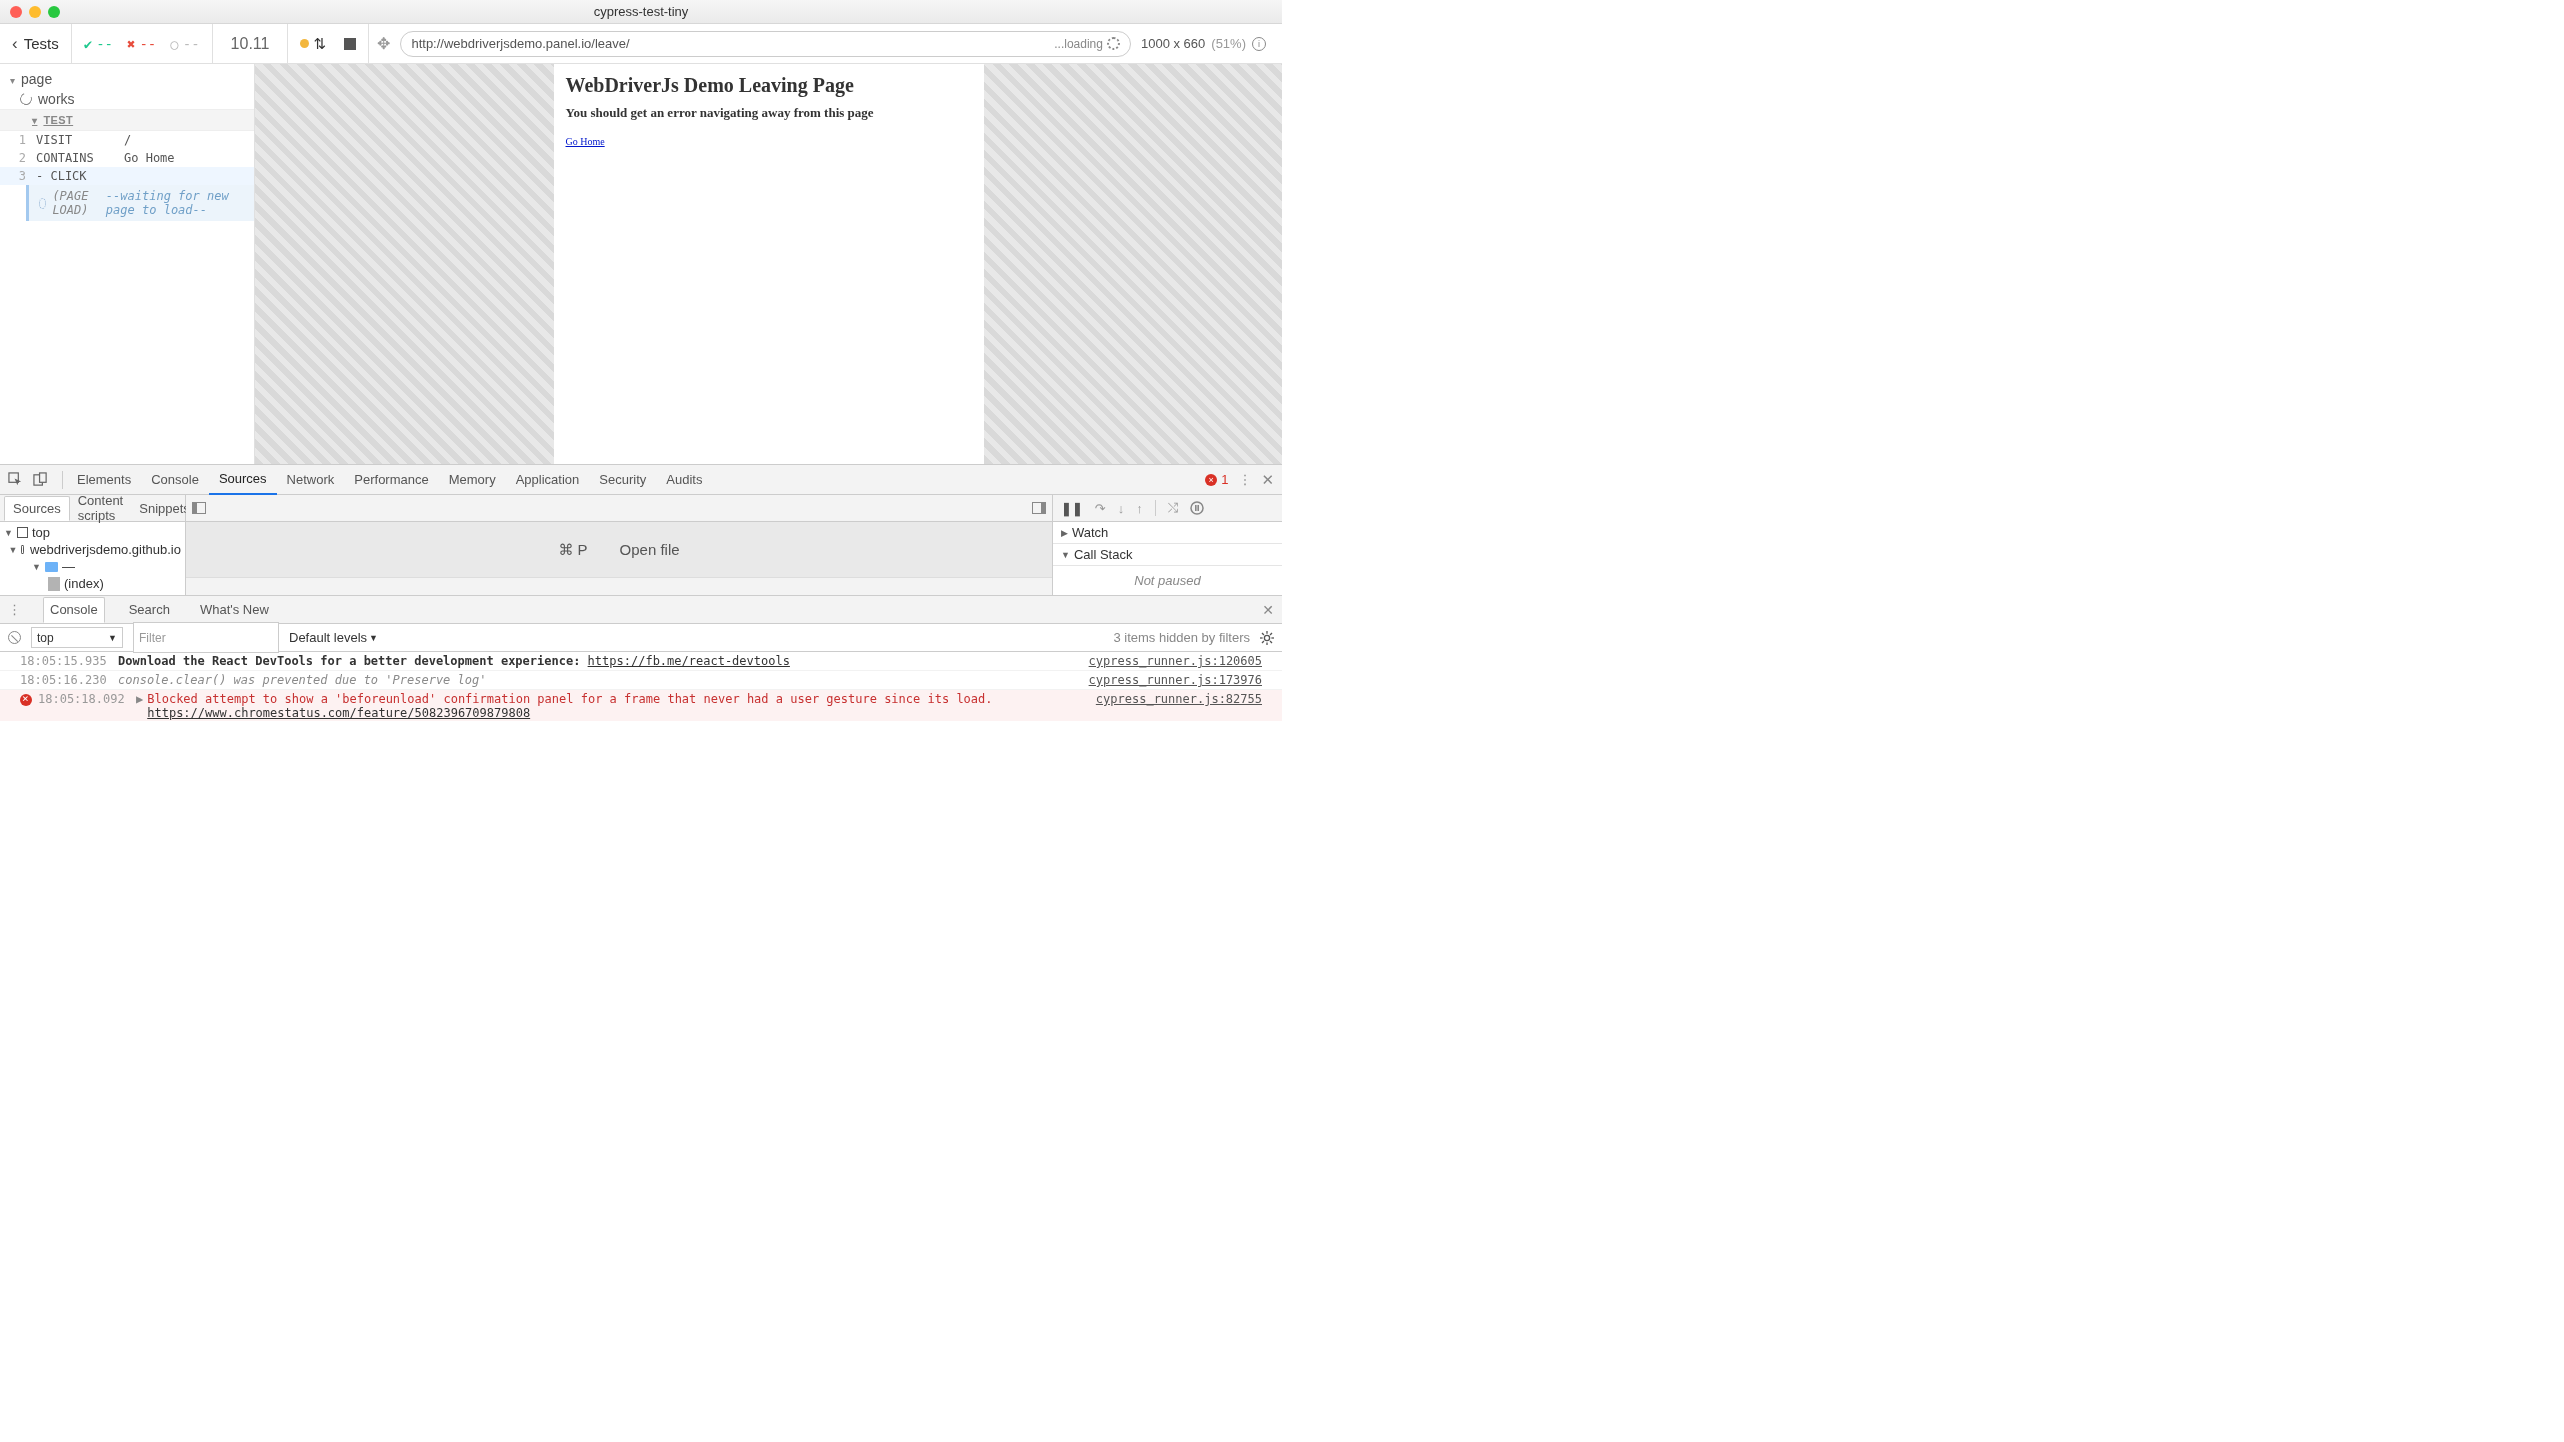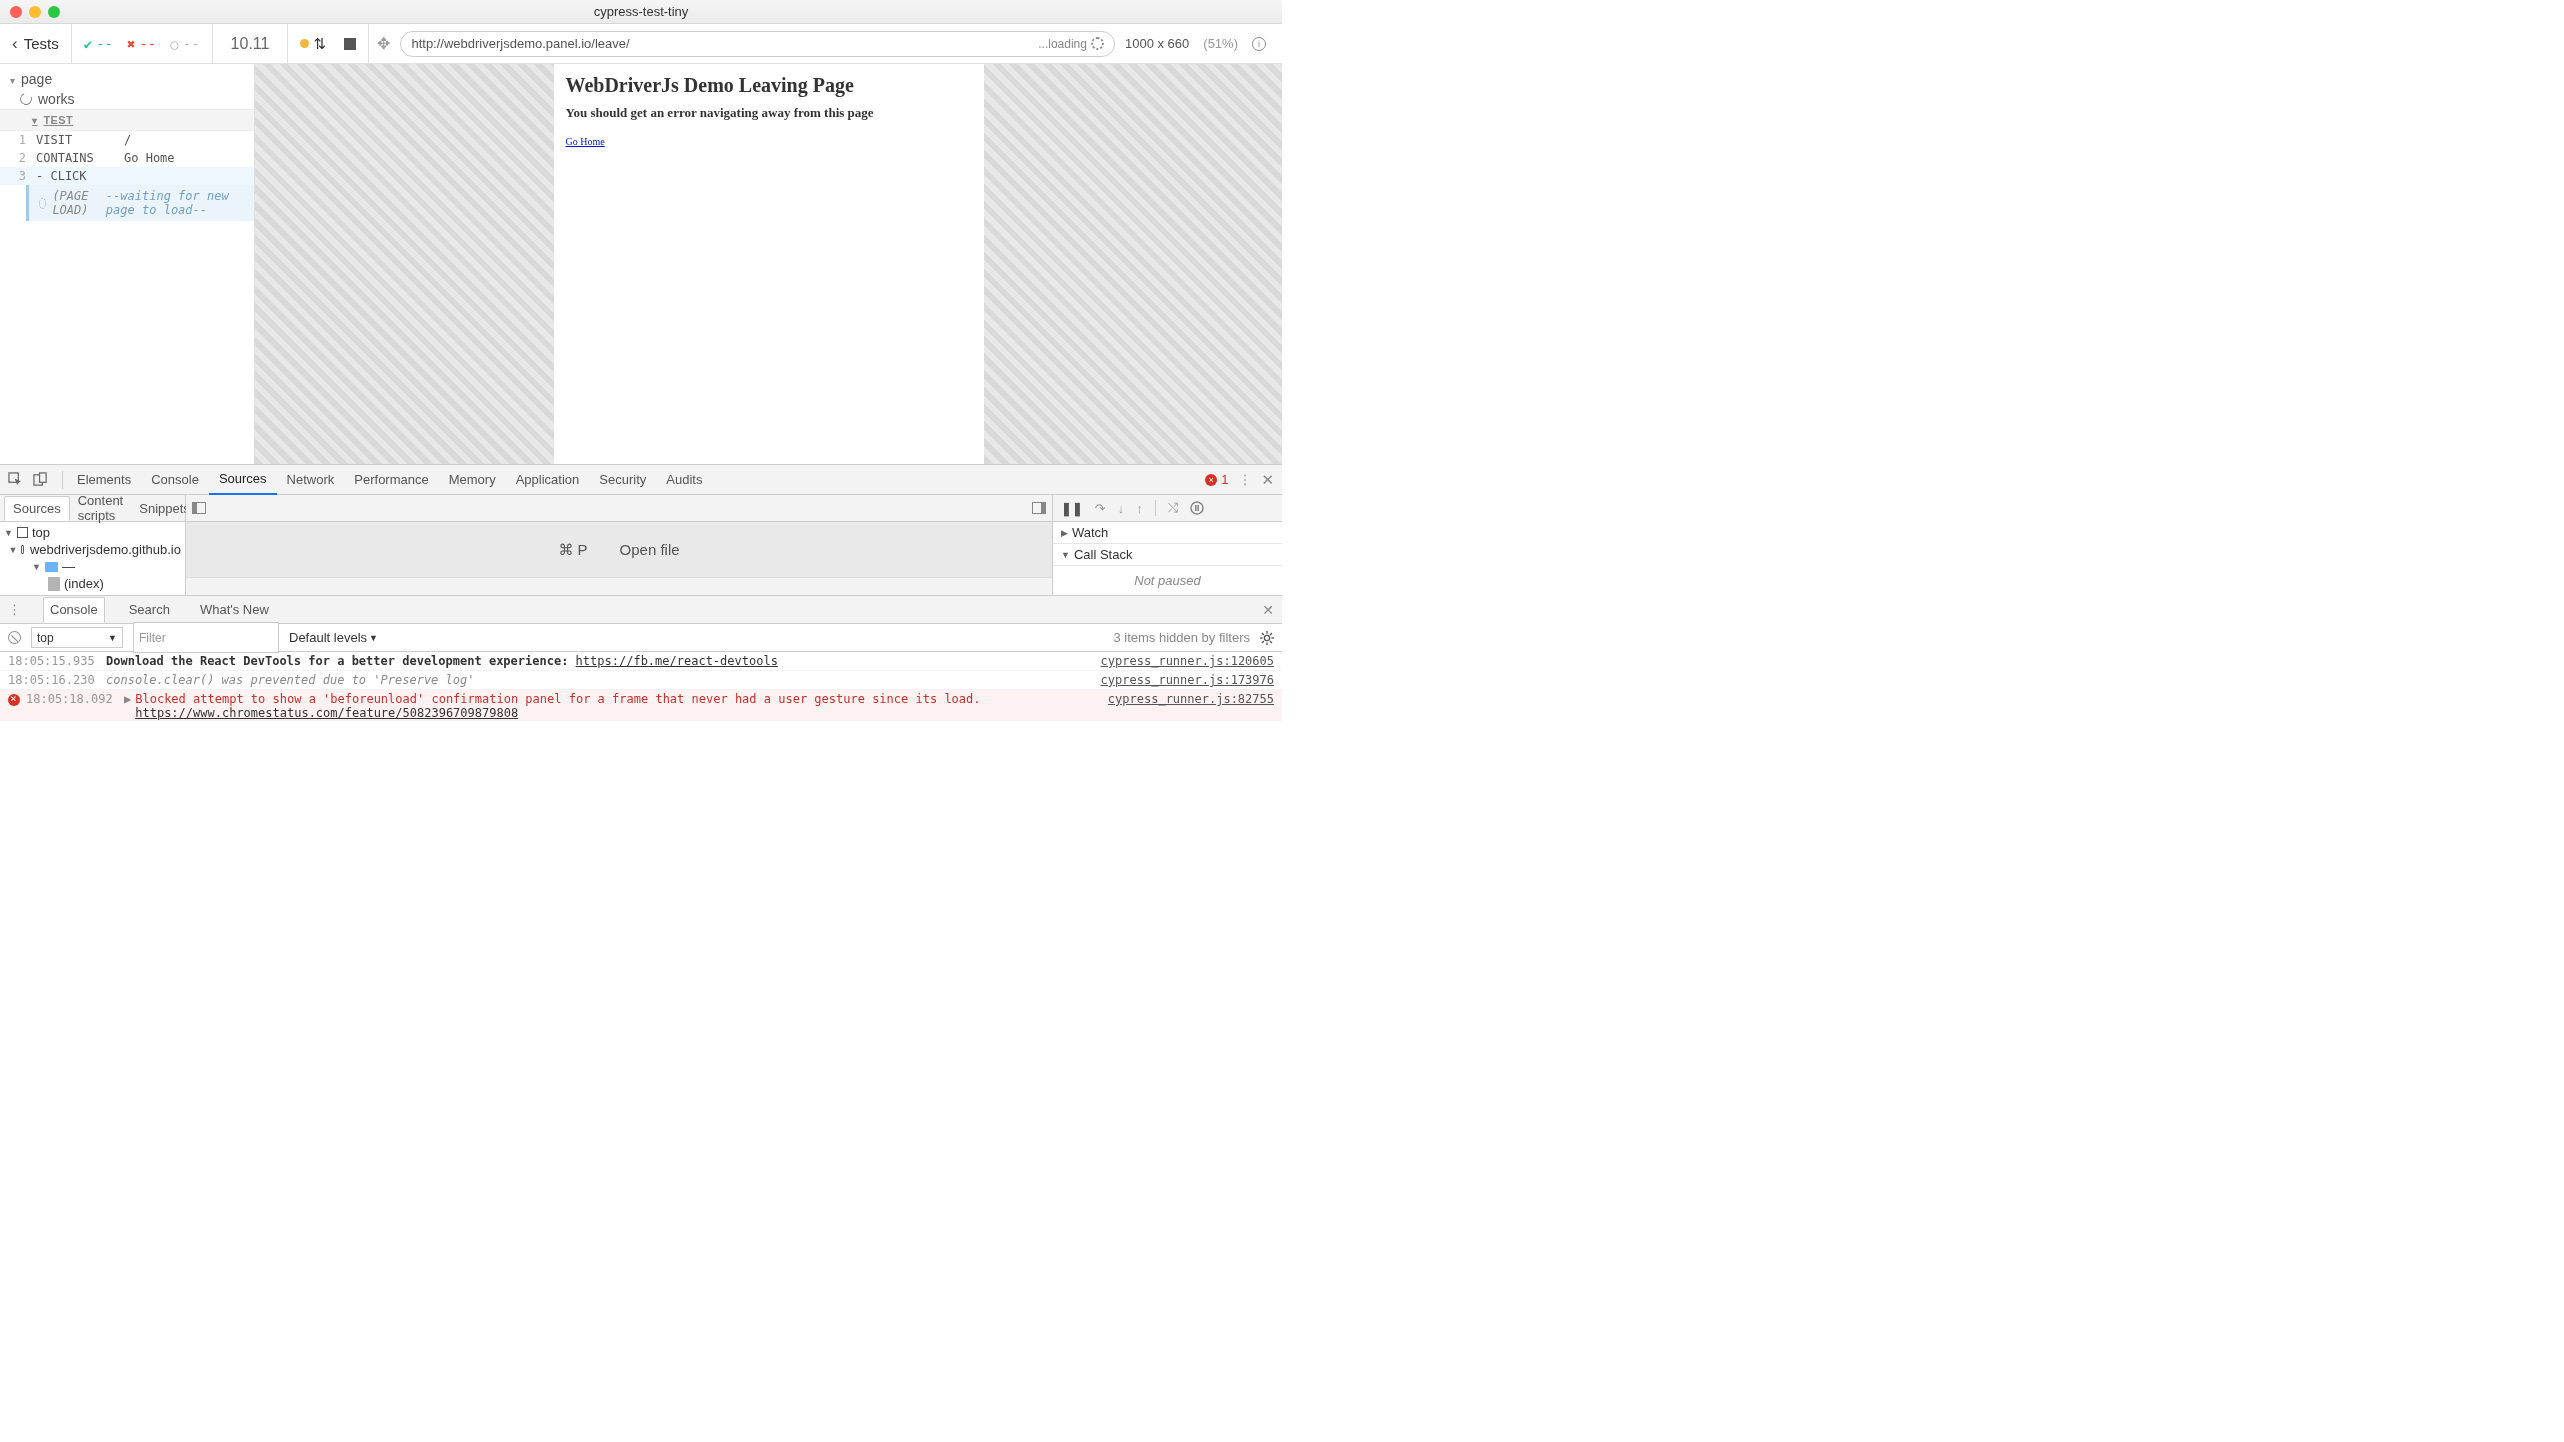--- a/index.html
+++ b/index.html
@@ -18,21 +18,21 @@
 .rt-cell { display:flex; align-items:center; border-right:1px solid #e0e0e0; padding:0 12px; color:#888; }
 .rt-back { gap:6px; color:#333; }
 .rt-stats { gap:14px; font-family: "SF Mono", Menlo, monospace; font-size:14px; }
 .stat { display:flex; align-items:center; gap:4px; }
 .stat.pass{color:#1fc98e;} .stat.fail{color:#e74c3c;} .stat.pend{color:#bbb;}
 .rt-time { font-size:16px; color:#666; padding:0 18px;}
 .rt-actions { gap:18px; }
 .rt-url-area { flex:1; display:flex; align-items:center; gap:10px; padding:0 8px; }
 .url-bar { flex:1; height:26px; border:1px solid #ccc; border-radius:13px; display:flex; align-items:center; padding:0 10px; font-size:13px; color:#555; background:#fff; justify-content:space-between;}
 .url-loading { display:flex; align-items:center; gap:4px; color:#888; font-size:12px;}
-.vp { font-size:13px; color:#555; display:flex; gap:14px; align-items:center; padding-right:8px;}
+.vp { font-size:13px; color:#555; display:flex; gap:6px; align-items:center; padding-right:8px;}
 .vp .pct{color:#999;}
 .info-circ{ width:14px;height:14px;border:1.3px solid #888;border-radius:50%;display:flex;align-items:center;justify-content:center;font-size:9px;color:#888;}
 .spinner{width:13px;height:13px;border:2px dotted #888;border-radius:50%;}
 
 
 .main-row { display:flex; height:400px; }
 
 
 .reporter { width:255px; border-right:1px solid #e0e0e0; background:#fff; overflow:hidden;}
 .suite-root { padding:5px 0; }
@@ -108,21 +108,21 @@
 .console-filters{height:28px;border-bottom:1px solid #ccc;display:flex;align-items:center;gap:10px;padding:0 8px;}
 .ban{width:13px;height:13px;border:1.3px solid #888;border-radius:50%;position:relative;}
 .ban::after{content:"";position:absolute;left:1px;right:1px;top:50%;height:1.3px;background:#888;transform:rotate(45deg);}
 .ctx-select{border:1px solid #ccc;width:92px;height:21px;font-size:12px;padding:0 5px;display:flex;align-items:center;justify-content:space-between;color:#333;background:#fff;}
 .filter-input{border:1px solid #ccc;width:146px;height:31px;font-size:12px;padding:8px 5px;color:#999;background:#fff;display:flex;align-items:center;}
 .lvl{font-size:13px;color:#333;display:flex;align-items:center;gap:2px;}
 .hidden-msg{margin-left:auto;color:#888;font-size:13px;}
 .gear{width:14px;height:14px;color:#555;}
 
 .console-body{font-family:Menlo,Consolas,monospace;font-size:12px;}
-.msg-row{display:flex;padding:2px 8px;border-bottom:1px solid #f2f2f2;align-items:flex-start;}
+.msg-row{display:flex;padding:2px 20px;border-bottom:1px solid #f2f2f2;align-items:flex-start;}
 .msg-row .ts{color:#999;width:98px;flex:none;}
 .msg-row .body{flex:1;color:#333;}
 .msg-row .body em{color:#8a8a8a;font-style:italic;}
 .msg-row .src{color:#555;text-decoration:underline;flex:none;margin-left:8px;}
 .msg-row.err{background:#fdf2f2;}
 .msg-row.err .body{color:#c73030;}
 .msg-row.err .err-ico{width:12px;height:12px;border-radius:50%;background:#d93025;flex:none;margin-right:6px;margin-top:2px;position:relative;}
 .msg-row.err .err-ico::after{content:"×";color:#fff;position:absolute;top:-2px;left:2px;font-size:11px;}
 .msg-row a{color:inherit;text-decoration:underline;}
 .prompt-row{padding:3px 8px;color:#1a73e8;font-family:Menlo,monospace;}

